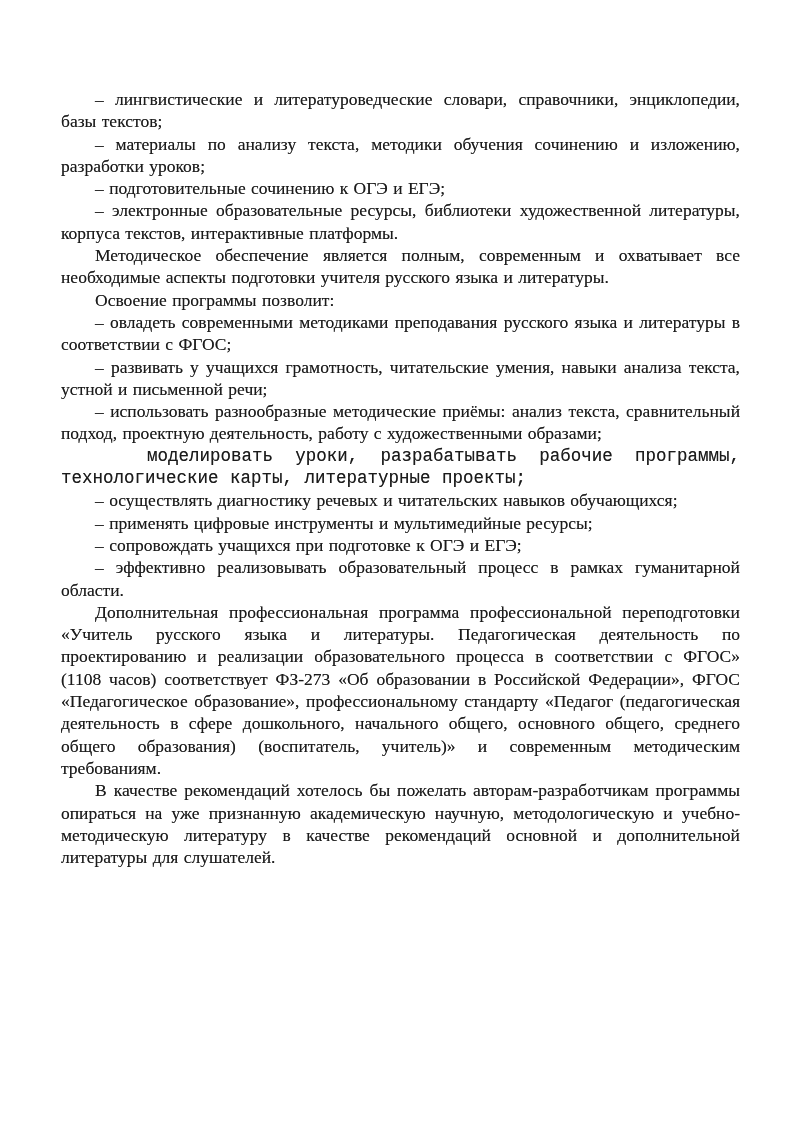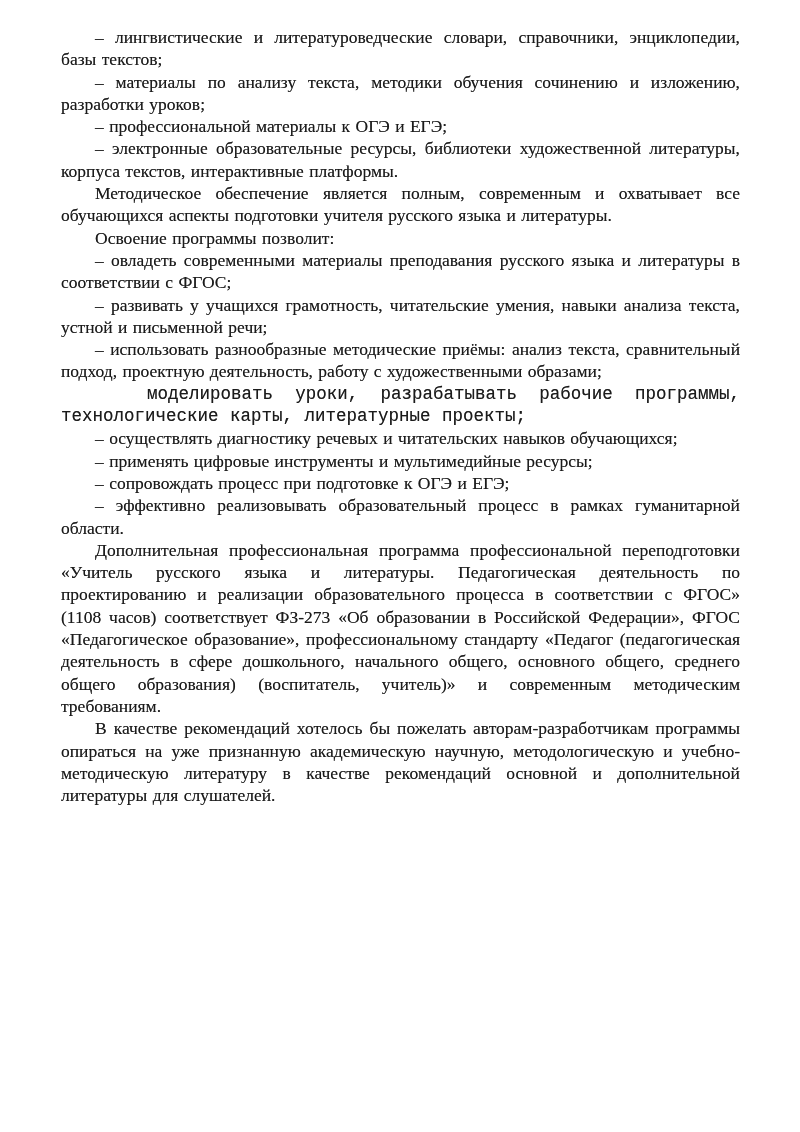--- a/index.html
+++ b/index.html
@@ -8,21 +8,21 @@
     background: #e8e8e8;
   }
   .page {
     position: relative;
     width: 800px;
     height: 1132px;
     margin: 0 auto;
     background: #ffffff;
     overflow: hidden;
     box-sizing: border-box;
-    padding: 26px 60px 0 61px;
+    padding: 88px 60px 0 61px;
     font-family: "Liberation Serif", "DejaVu Serif", serif;
     font-size: 17.5px;
     line-height: 22.3px;
     color: #1b1b1b;
     text-shadow: 0 0 0.45px rgba(20,20,20,0.55);
   }
   .para {
     margin: 0;
     text-align: justify;
     text-align-last: left;
@@ -33,27 +33,27 @@
     text-indent: 86px;
     font-family: Liberation Mono, monospace;
   }
 </style>
 </head>
 <body>
 
 <div class="page">
   <p class="para">– лингвистические и литературоведческие словари, справочники, энциклопедии, базы текстов;</p>
   <p class="para">– материалы по анализу текста, методики обучения сочинению и изложению, разработки уроков;</p>
-  <p class="para">– профессиональной материалы к ОГЭ и ЕГЭ;</p>
+  <p class="para">– подготовительные сочинению к ОГЭ и ЕГЭ;</p>
   <p class="para">– электронные образовательные ресурсы, библиотеки художественной литературы, корпуса текстов, интерактивные платформы.</p>
-  <p class="para">Методическое обеспечение является полным, современным и охватывает все обучающихся аспекты подготовки учителя русского языка и литературы.</p>
+  <p class="para">Методическое обеспечение является полным, современным и охватывает все необходимые аспекты подготовки учителя русского языка и литературы.</p>
   <p class="para">Освоение программы позволит:</p>
-  <p class="para">– овладеть современными материалы преподавания русского языка и литературы в соответствии с ФГОС;</p>
+  <p class="para">– овладеть современными методиками преподавания русского языка и литературы в соответствии с ФГОС;</p>
   <p class="para">– развивать у учащихся грамотность, читательские умения, навыки анализа текста, устной и письменной речи;</p>
   <p class="para">– использовать разнообразные методические приёмы: анализ текста, сравнительный подход, проектную деятельность, работу с художественными образами;</p>
   <p class="para deep">моделировать уроки, разрабатывать рабочие программы, технологические карты, литературные проекты;</p>
   <p class="para">– осуществлять диагностику речевых и читательских навыков обучающихся;</p>
   <p class="para">– применять цифровые инструменты и мультимедийные ресурсы;</p>
-  <p class="para">– сопровождать процесс при подготовке к ОГЭ и ЕГЭ;</p>
+  <p class="para">– сопровождать учащихся при подготовке к ОГЭ и ЕГЭ;</p>
   <p class="para">– эффективно реализовывать образовательный процесс в рамках гуманитарной области.</p>
   <p class="para">Дополнительная профессиональная программа профессиональной переподготовки «Учитель русского языка и литературы. Педагогическая деятельность по проектированию и реализации образовательного процесса в соответствии с ФГОС» (1108 часов) соответствует ФЗ-273 «Об образовании в Российской Федерации», ФГОС «Педагогическое образование», профессиональному стандарту «Педагог (педагогическая деятельность в сфере дошкольного, начального общего, основного общего, среднего общего образования) (воспитатель, учитель)» и современным методическим требованиям.</p>
   <p class="para">В качестве рекомендаций хотелось бы пожелать авторам-разработчикам программы опираться на уже признанную академическую научную, методологическую и учебно-методическую литературу в качестве рекомендаций основной и дополнительной литературы для слушателей.</p>
 </div>
 
 </body></html>

